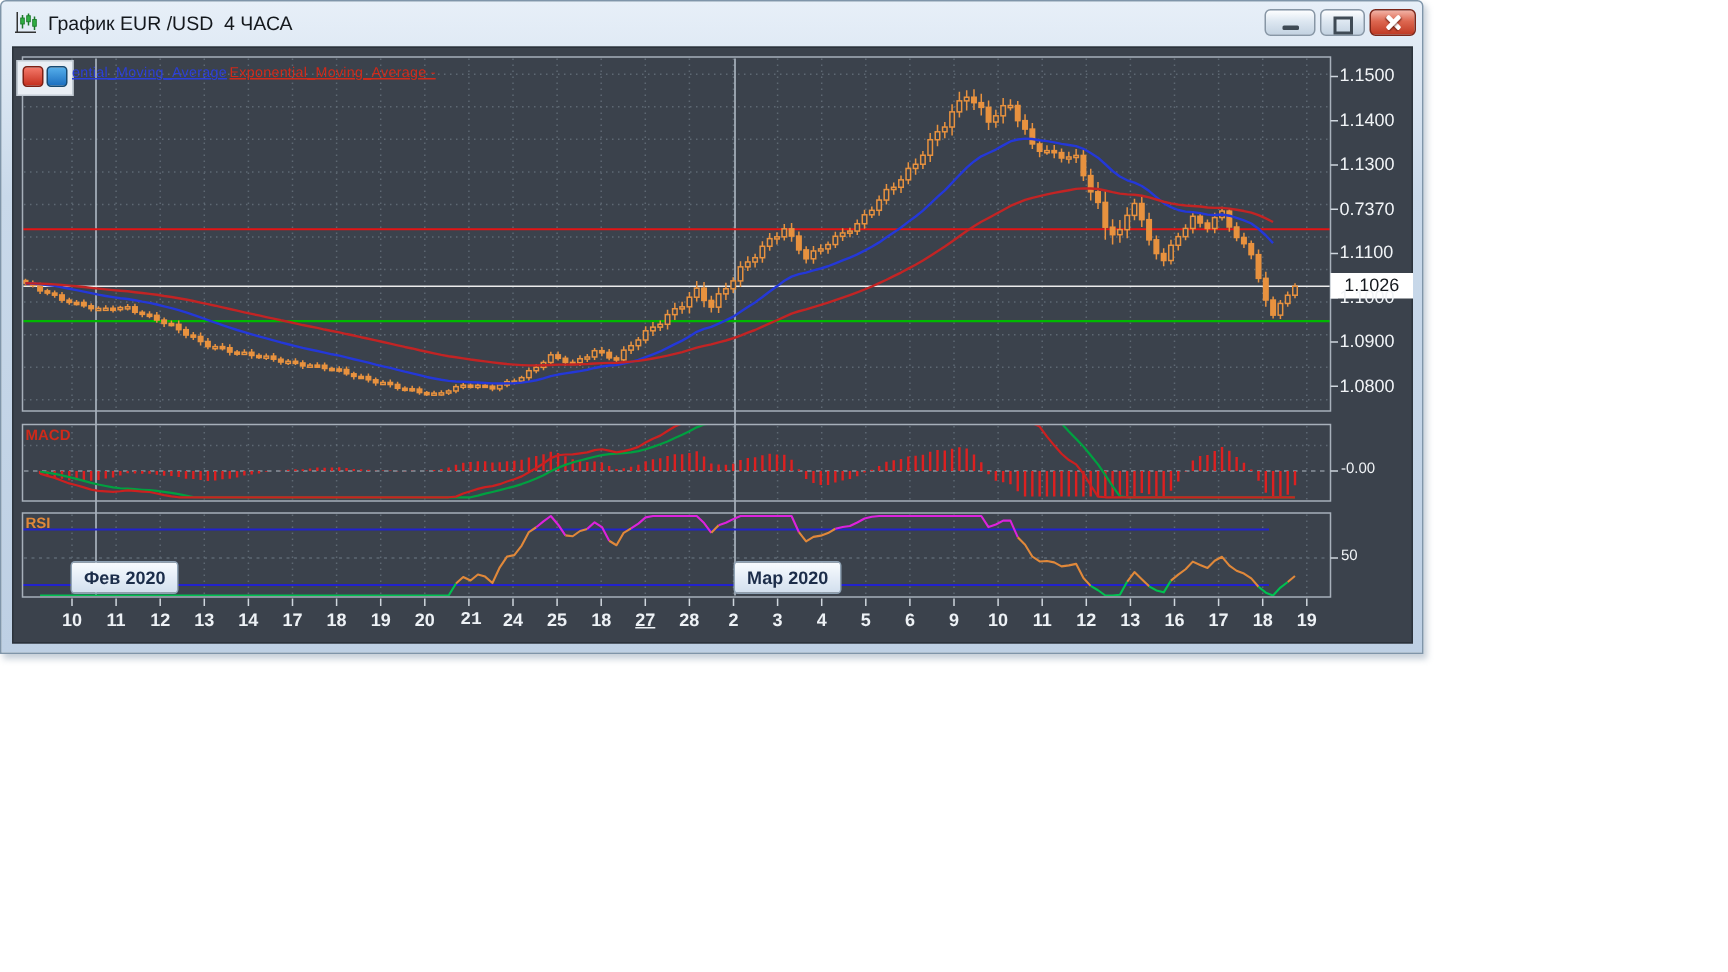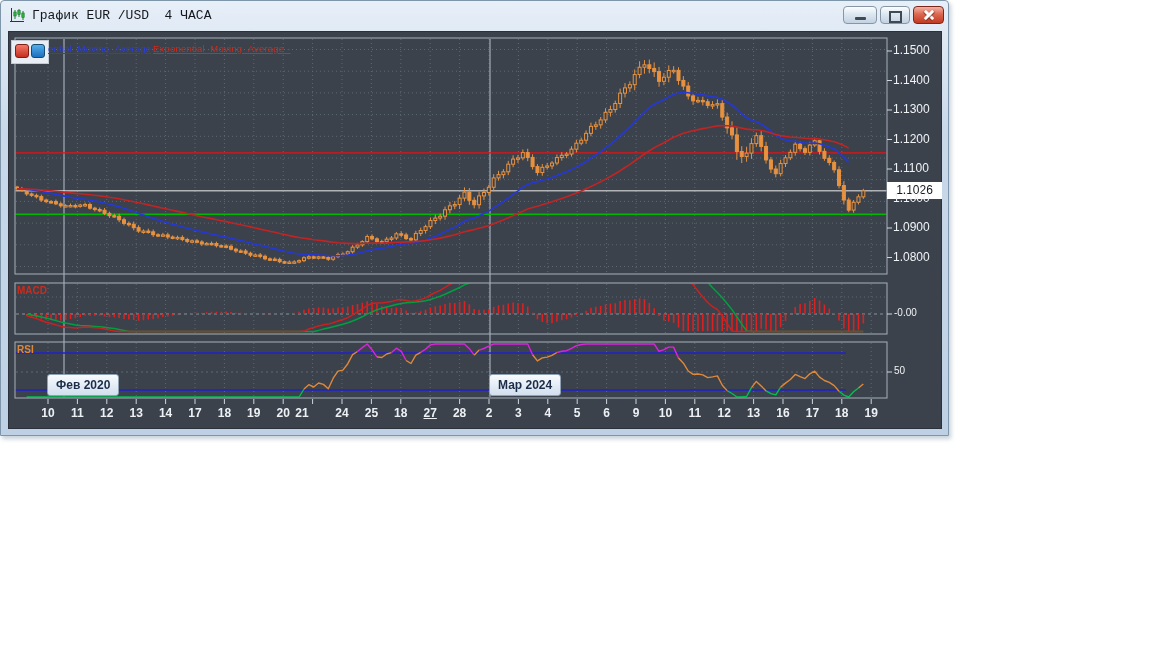--- a/index.html
+++ b/index.html
@@ -2,21 +2,21 @@
 <html><head>
 <meta charset="utf-8">
 <style>
   html,body{margin:0;padding:0;background:#ffffff;}
   body{width:1152px;height:648px;overflow:hidden;position:relative;
        font-family:"Liberation Sans","DejaVu Sans",sans-serif;}
   .win{position:absolute;left:0;top:0;width:947px;height:434px;
        background:linear-gradient(#e7eff8,#c9d9ea 30%,#bed0e4);
        border:1px solid #7f95a9;border-radius:4px 4px 0 0;
        box-shadow:2px 3px 4px rgba(130,150,170,.45);}
-  .titlebar{position:absolute;left:0;top:0;width:100%;height:31px;font-family:Liberation Mono, monospace;}
+  .titlebar{position:absolute;left:0;top:0;width:100%;height:31px;}
   .wicon{position:absolute;left:8px;top:6px;width:17px;height:17px;}
   .wtitle{position:absolute;left:31px;top:7px;font-size:13px;color:#14181d;white-space:pre;}
   .wbtn{position:absolute;top:5px;height:18px;border:1px solid #8796a5;border-radius:4px;
         background:linear-gradient(#fdfeff,#dde7f1 45%,#c3d2e1);box-sizing:border-box;}
   .wbtn i{font-style:normal;display:block;}
   .btn-min{left:842px;width:34px;}
   .btn-min i{margin:10px auto 0 auto;width:11px;height:3px;background:#3f4a55;border-radius:1px;}
   .btn-max{left:879px;width:30px;}
   .btn-max i{margin:4px auto 0 auto;width:9px;height:8px;border:2px solid #3f4a55;background:transparent;}
   .btn-close{left:912px;width:31px;background:linear-gradient(#f2b3a6,#dd6750 45%,#c03a24);border-color:#7c2619;}
@@ -799,41 +799,41 @@
 
   <span class="panelab macd-lab">MACD</span>
   <span class="panelab rsi-lab">RSI</span>
 
   <span class="axlab" style="top:306px;">-0.00</span>
   <span class="axlab" style="top:364px;">50</span>
 
   <div class="pricebox">1.1026</div>
 
   <div class="monthbox mb-feb">Фев 2020</div>
-  <div class="monthbox mb-mar">Мар 2024</div>
+  <div class="monthbox mb-mar">Мар 2020</div>
 
   <div id="gen-labels">
       <span class="pl" style="top: 42px;">1.1500</span>
       <span class="pl" style="top: 71.5px;">1.1400</span>
       <span class="pl" style="top: 101px;">1.1300</span>
-      <span class="pl" style="top: 130.5px;">1.1200</span>
+      <span class="pl" style="top: 130.5px;">0.7370</span>
       <span class="pl" style="top: 160px;">1.1100</span>
       <span class="pl" style="top: 189.5px;">1.1000</span>
       <span class="pl" style="top: 219px;">1.0900</span>
       <span class="pl" style="top: 248.5px;">1.0800</span>
       <span class="xl" style="left: 36px;">10</span>
       <span class="xl" style="left: 65.4px;">11</span>
       <span class="xl" style="left: 94.8px;">12</span>
       <span class="xl" style="left: 124.2px;">13</span>
       <span class="xl" style="left: 153.6px;">14</span>
       <span class="xl" style="left: 183px;">17</span>
       <span class="xl" style="left: 212.4px;">18</span>
       <span class="xl" style="left: 241.8px;">19</span>
       <span class="xl" style="left: 271.2px;">20</span>
-      <span class="xl" style="left: 290px;">21</span>
+      <span class="xl" style="left: 302px; font-family: Liberation Mono, monospace;">21</span>
       <span class="xl" style="left: 330px;">24</span>
       <span class="xl" style="left: 359.4px;">25</span>
       <span class="xl" style="left: 388.8px;">18</span>
       <span class="xl" style="left: 418.2px; text-decoration: underline;">27</span>
       <span class="xl" style="left: 447.6px;">28</span>
       <span class="xl" style="left: 477px;">2</span>
       <span class="xl" style="left: 506.4px;">3</span>
       <span class="xl" style="left: 535.8px;">4</span>
       <span class="xl" style="left: 565.2px;">5</span>
       <span class="xl" style="left: 594.6px;">6</span>

